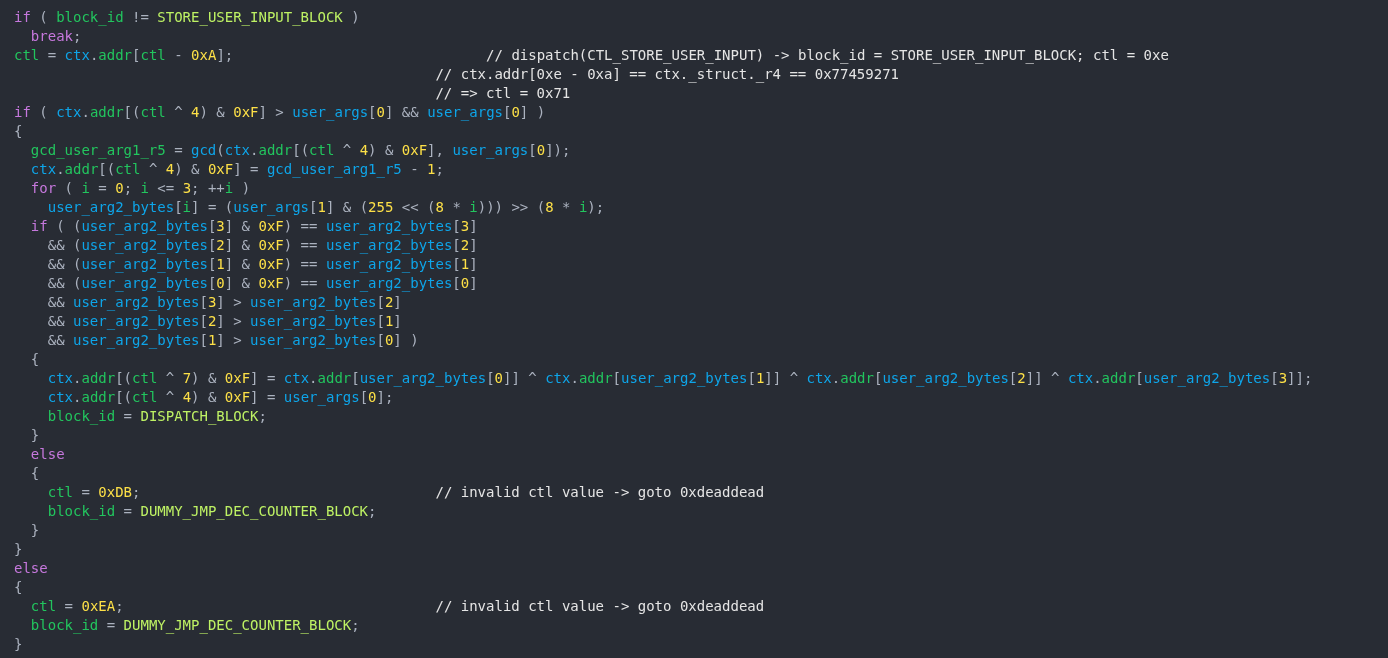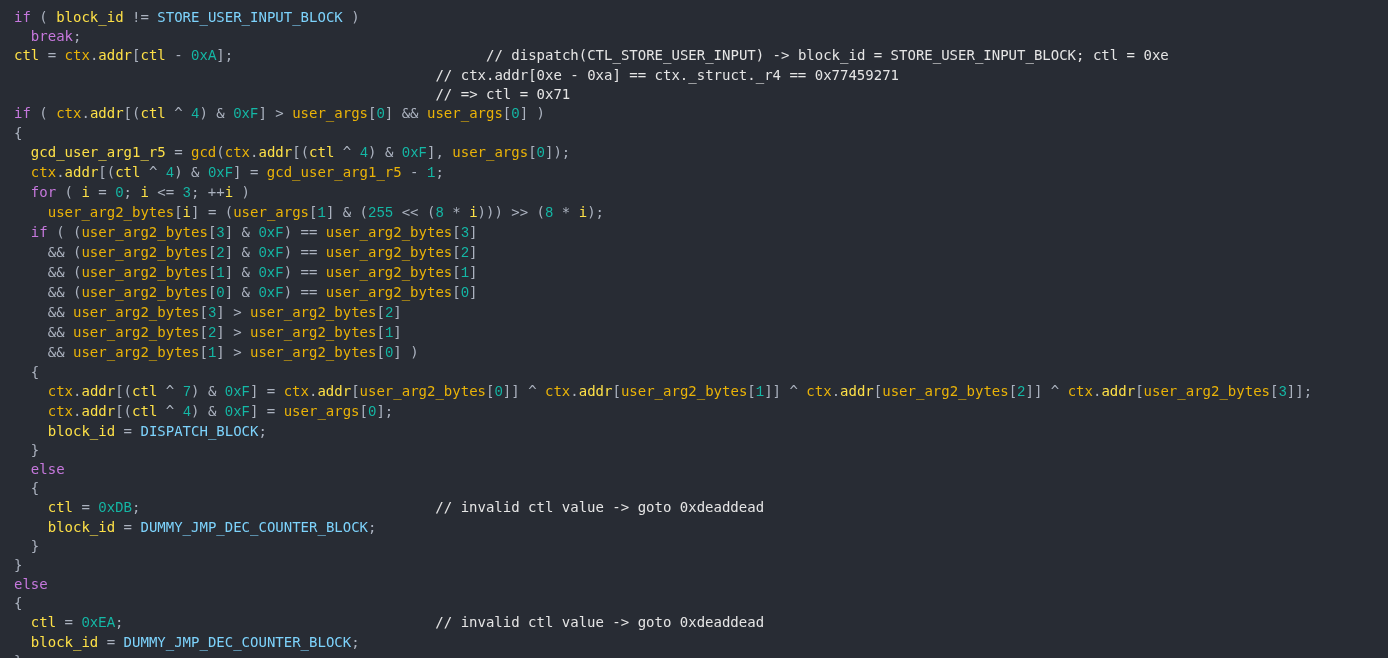--- a/index.html
+++ b/index.html
@@ -12,22 +12,22 @@
     color: #abb2bf;
     width: 1388px;
   }
   pre {
     margin: 0;
     padding: 8px 14px;
     white-space: pre;
   }
   .kw   { color: #c678dd; text-align: center; } 
   .op   { color: #abb2bf; } 
-  .id   { color: #fde047; } 
-  .fn   { color: #eab308; text-align: right; } 
-  .num  { color: #14b8a6; font-family: Liberation Mono, monospace; } 
+  .id   { color: #22c55e; } 
+  .fn   { color: #0ea5e9; text-align: right; } 
+  .num  { color: #fde047; } 
   .cm   { color: #e5e5e5; } 
-  .con  { color: #7dd3fc; } 
+  .con  { color: #bef264; } 
 </style>
 </head>
 <body>
 
 <pre id="code"><div><span class="kw">if</span><span class="op"> ( </span><span class="id">block_id</span><span class="op"> != </span><span class="con">STORE_USER_INPUT_BLOCK</span><span class="op"> )</span></div><div>  <span class="kw">break</span><span class="op">;</span></div><div><span class="id">ctl</span><span class="op"> = </span><span class="fn">ctx</span><span class="op">.</span><span class="id">addr</span><span class="op">[</span><span class="id">ctl</span><span class="op"> - </span><span class="num">0xA</span><span class="op">];</span><span class="op">                              </span><span class="cm">// dispatch(CTL_STORE_USER_INPUT) -&gt; block_id = STORE_USER_INPUT_BLOCK; ctl = 0xe</span></div><div><span class="op">                                                  </span><span class="cm">// ctx.addr[0xe - 0xa] == ctx._struct._r4 == 0x77459271</span></div><div><span class="op">                                                  </span><span class="cm">// =&gt; ctl = 0x71</span></div><div><span class="kw">if</span><span class="op"> ( </span><span class="fn">ctx</span><span class="op">.</span><span class="id">addr</span><span class="op">[(</span><span class="id">ctl</span><span class="op"> ^ </span><span class="num">4</span><span class="op">) &amp; </span><span class="num">0xF</span><span class="op">] &gt; </span><span class="fn">user_args</span><span class="op">[</span><span class="num">0</span><span class="op">] &amp;&amp; </span><span class="fn">user_args</span><span class="op">[</span><span class="num">0</span><span class="op">] )</span></div><div><span class="op">{</span></div><div>  <span class="id">gcd_user_arg1_r5</span><span class="op"> = </span><span class="fn">gcd</span><span class="op">(</span><span class="fn">ctx</span><span class="op">.</span><span class="id">addr</span><span class="op">[(</span><span class="id">ctl</span><span class="op"> ^ </span><span class="num">4</span><span class="op">) &amp; </span><span class="num">0xF</span><span class="op">], </span><span class="fn">user_args</span><span class="op">[</span><span class="num">0</span><span class="op">]);</span></div><div>  <span class="fn">ctx</span><span class="op">.</span><span class="id">addr</span><span class="op">[(</span><span class="id">ctl</span><span class="op"> ^ </span><span class="num">4</span><span class="op">) &amp; </span><span class="num">0xF</span><span class="op">] = </span><span class="fn">gcd_user_arg1_r5</span><span class="op"> - </span><span class="num">1</span><span class="op">;</span></div><div>  <span class="kw">for</span><span class="op"> ( </span><span class="id">i</span><span class="op"> = </span><span class="num">0</span><span class="op">; </span><span class="id">i</span><span class="op"> &lt;= </span><span class="num">3</span><span class="op">; ++</span><span class="id">i</span><span class="op"> )</span></div><div>    <span class="fn">user_arg2_bytes</span><span class="op">[</span><span class="id">i</span><span class="op">] = (</span><span class="fn">user_args</span><span class="op">[</span><span class="num">1</span><span class="op">] &amp; (</span><span class="num">255</span><span class="op"> &lt;&lt; (</span><span class="num">8</span><span class="op"> * </span><span class="id">i</span><span class="op">))) &gt;&gt; (</span><span class="num">8</span><span class="op"> * </span><span class="id">i</span><span class="op">);</span></div><div>  <span class="kw">if</span><span class="op"> ( (</span><span class="fn">user_arg2_bytes</span><span class="op">[</span><span class="num">3</span><span class="op">] &amp; </span><span class="num">0xF</span><span class="op">) == </span><span class="fn">user_arg2_bytes</span><span class="op">[</span><span class="num">3</span><span class="op">]</span></div><div>    <span class="op">&amp;&amp; (</span><span class="fn">user_arg2_bytes</span><span class="op">[</span><span class="num">2</span><span class="op">] &amp; </span><span class="num">0xF</span><span class="op">) == </span><span class="fn">user_arg2_bytes</span><span class="op">[</span><span class="num">2</span><span class="op">]</span></div><div>    <span class="op">&amp;&amp; (</span><span class="fn">user_arg2_bytes</span><span class="op">[</span><span class="num">1</span><span class="op">] &amp; </span><span class="num">0xF</span><span class="op">) == </span><span class="fn">user_arg2_bytes</span><span class="op">[</span><span class="num">1</span><span class="op">]</span></div><div>    <span class="op">&amp;&amp; (</span><span class="fn">user_arg2_bytes</span><span class="op">[</span><span class="num">0</span><span class="op">] &amp; </span><span class="num">0xF</span><span class="op">) == </span><span class="fn">user_arg2_bytes</span><span class="op">[</span><span class="num">0</span><span class="op">]</span></div><div>    <span class="op">&amp;&amp; </span><span class="fn">user_arg2_bytes</span><span class="op">[</span><span class="num">3</span><span class="op">] &gt; </span><span class="fn">user_arg2_bytes</span><span class="op">[</span><span class="num">2</span><span class="op">]</span></div><div>    <span class="op">&amp;&amp; </span><span class="fn">user_arg2_bytes</span><span class="op">[</span><span class="num">2</span><span class="op">] &gt; </span><span class="fn">user_arg2_bytes</span><span class="op">[</span><span class="num">1</span><span class="op">]</span></div><div>    <span class="op">&amp;&amp; </span><span class="fn">user_arg2_bytes</span><span class="op">[</span><span class="num">1</span><span class="op">] &gt; </span><span class="fn">user_arg2_bytes</span><span class="op">[</span><span class="num">0</span><span class="op">] )</span></div><div>  <span class="op">{</span></div><div>    <span class="fn">ctx</span><span class="op">.</span><span class="id">addr</span><span class="op">[(</span><span class="id">ctl</span><span class="op"> ^ </span><span class="num">7</span><span class="op">) &amp; </span><span class="num">0xF</span><span class="op">] = </span><span class="fn">ctx</span><span class="op">.</span><span class="id">addr</span><span class="op">[</span><span class="fn">user_arg2_bytes</span><span class="op">[</span><span class="num">0</span><span class="op">]] ^ </span><span class="fn">ctx</span><span class="op">.</span><span class="id">addr</span><span class="op">[</span><span class="fn">user_arg2_bytes</span><span class="op">[</span><span class="num">1</span><span class="op">]] ^ </span><span class="fn">ctx</span><span class="op">.</span><span class="id">addr</span><span class="op">[</span><span class="fn">user_arg2_bytes</span><span class="op">[</span><span class="num">2</span><span class="op">]] ^ </span><span class="fn">ctx</span><span class="op">.</span><span class="id">addr</span><span class="op">[</span><span class="fn">user_arg2_bytes</span><span class="op">[</span><span class="num">3</span><span class="op">]];</span></div><div>    <span class="fn">ctx</span><span class="op">.</span><span class="id">addr</span><span class="op">[(</span><span class="id">ctl</span><span class="op"> ^ </span><span class="num">4</span><span class="op">) &amp; </span><span class="num">0xF</span><span class="op">] = </span><span class="fn">user_args</span><span class="op">[</span><span class="num">0</span><span class="op">];</span></div><div>    <span class="id">block_id</span><span class="op"> = </span><span class="con">DISPATCH_BLOCK</span><span class="op">;</span></div><div>  <span class="op">}</span></div><div>  <span class="kw">else</span></div><div>  <span class="op">{</span></div><div>    <span class="id">ctl</span><span class="op"> = </span><span class="num">0xDB</span><span class="op">;                                   </span><span class="cm">// invalid ctl value -&gt; goto 0xdeaddead</span></div><div>    <span class="id">block_id</span><span class="op"> = </span><span class="con">DUMMY_JMP_DEC_COUNTER_BLOCK</span><span class="op">;</span></div><div>  <span class="op">}</span></div><div><span class="op">}</span></div><div><span class="kw">else</span></div><div><span class="op">{</span></div><div>  <span class="id">ctl</span><span class="op"> = </span><span class="num">0xEA</span><span class="op">;                                     </span><span class="cm">// invalid ctl value -&gt; goto 0xdeaddead</span></div><div>  <span class="id">block_id</span><span class="op"> = </span><span class="con">DUMMY_JMP_DEC_COUNTER_BLOCK</span><span class="op">;</span></div><div><span class="op">}</span></div></pre>
 
 </body></html>

